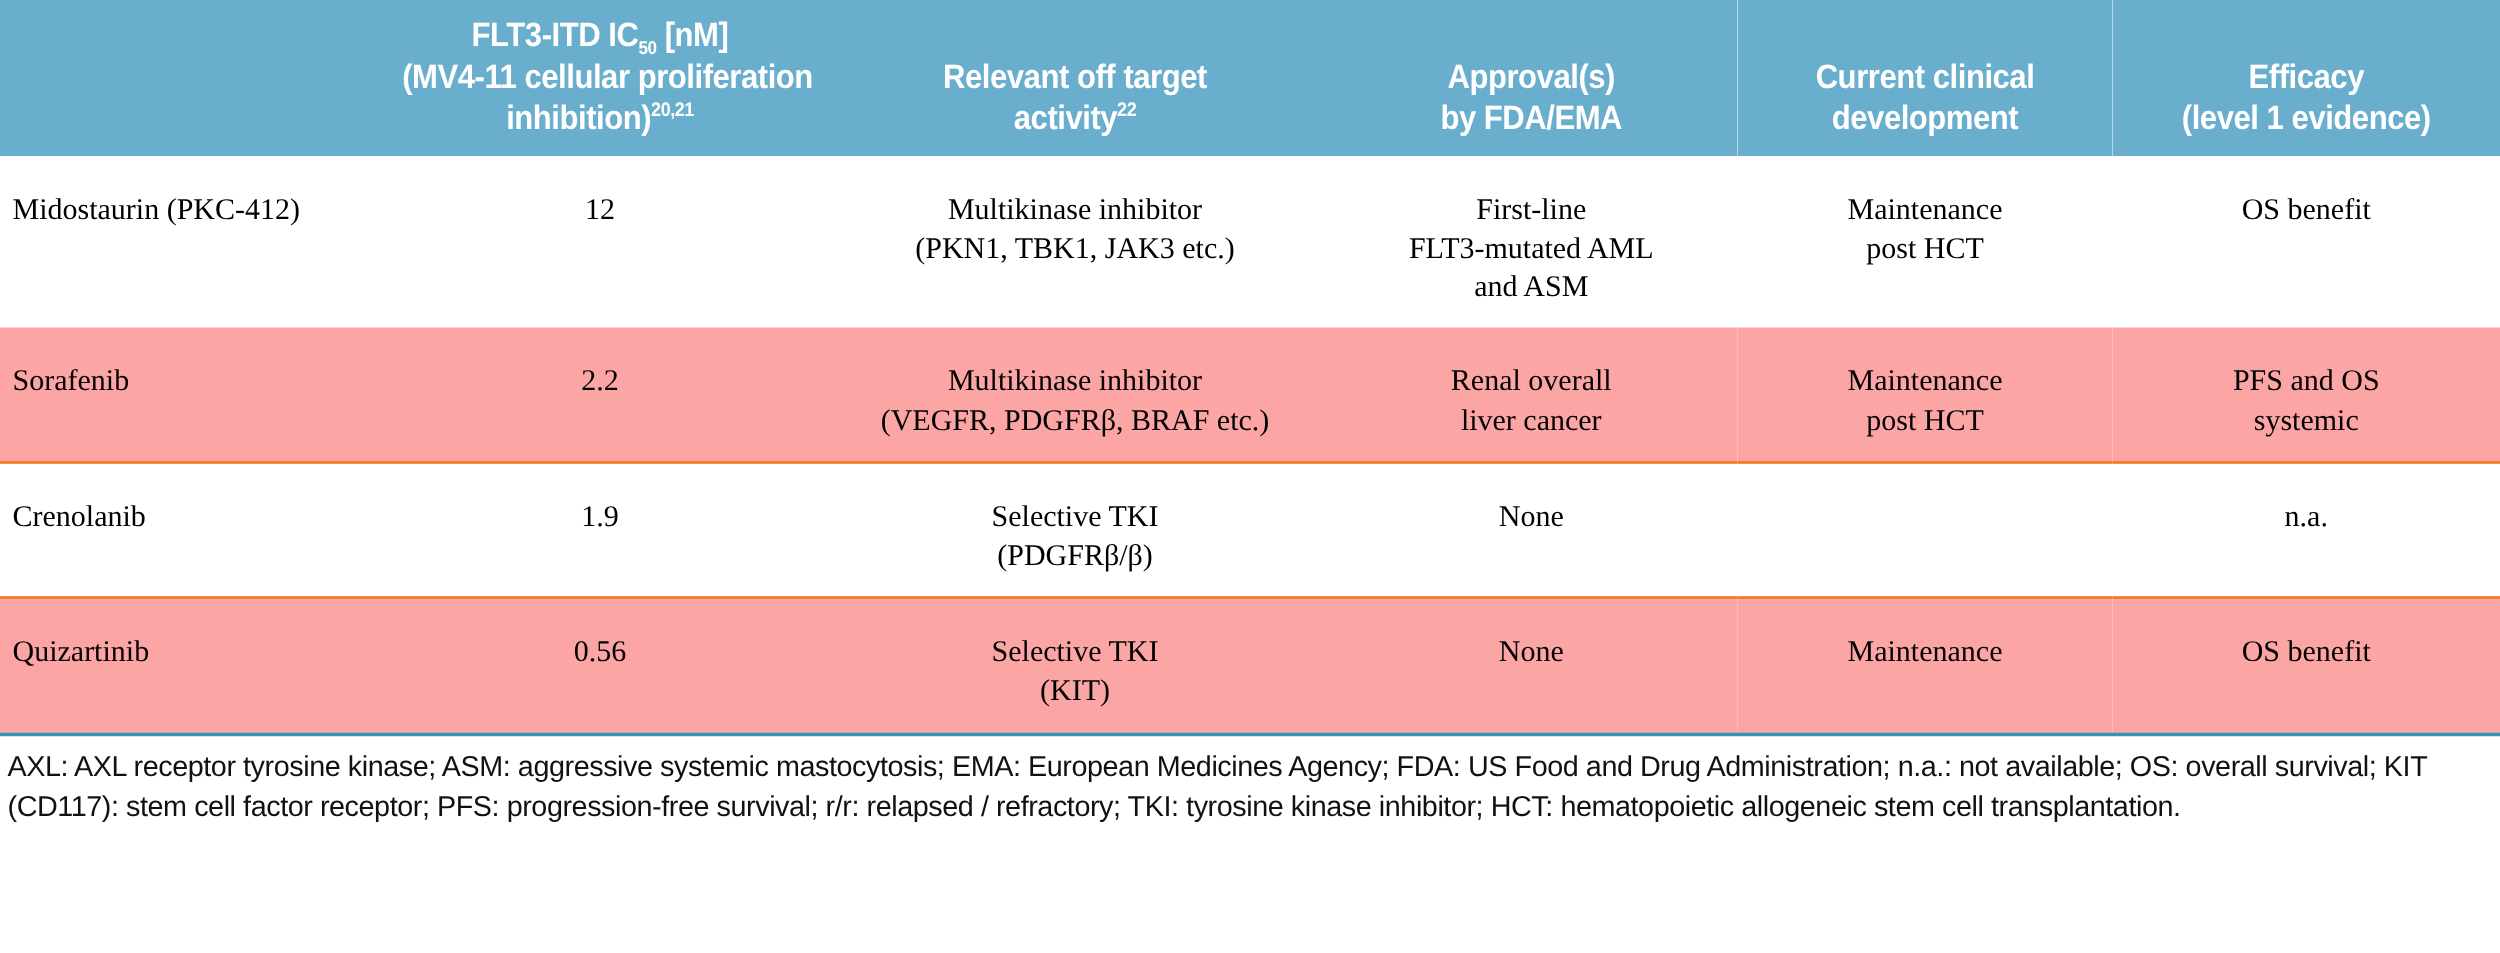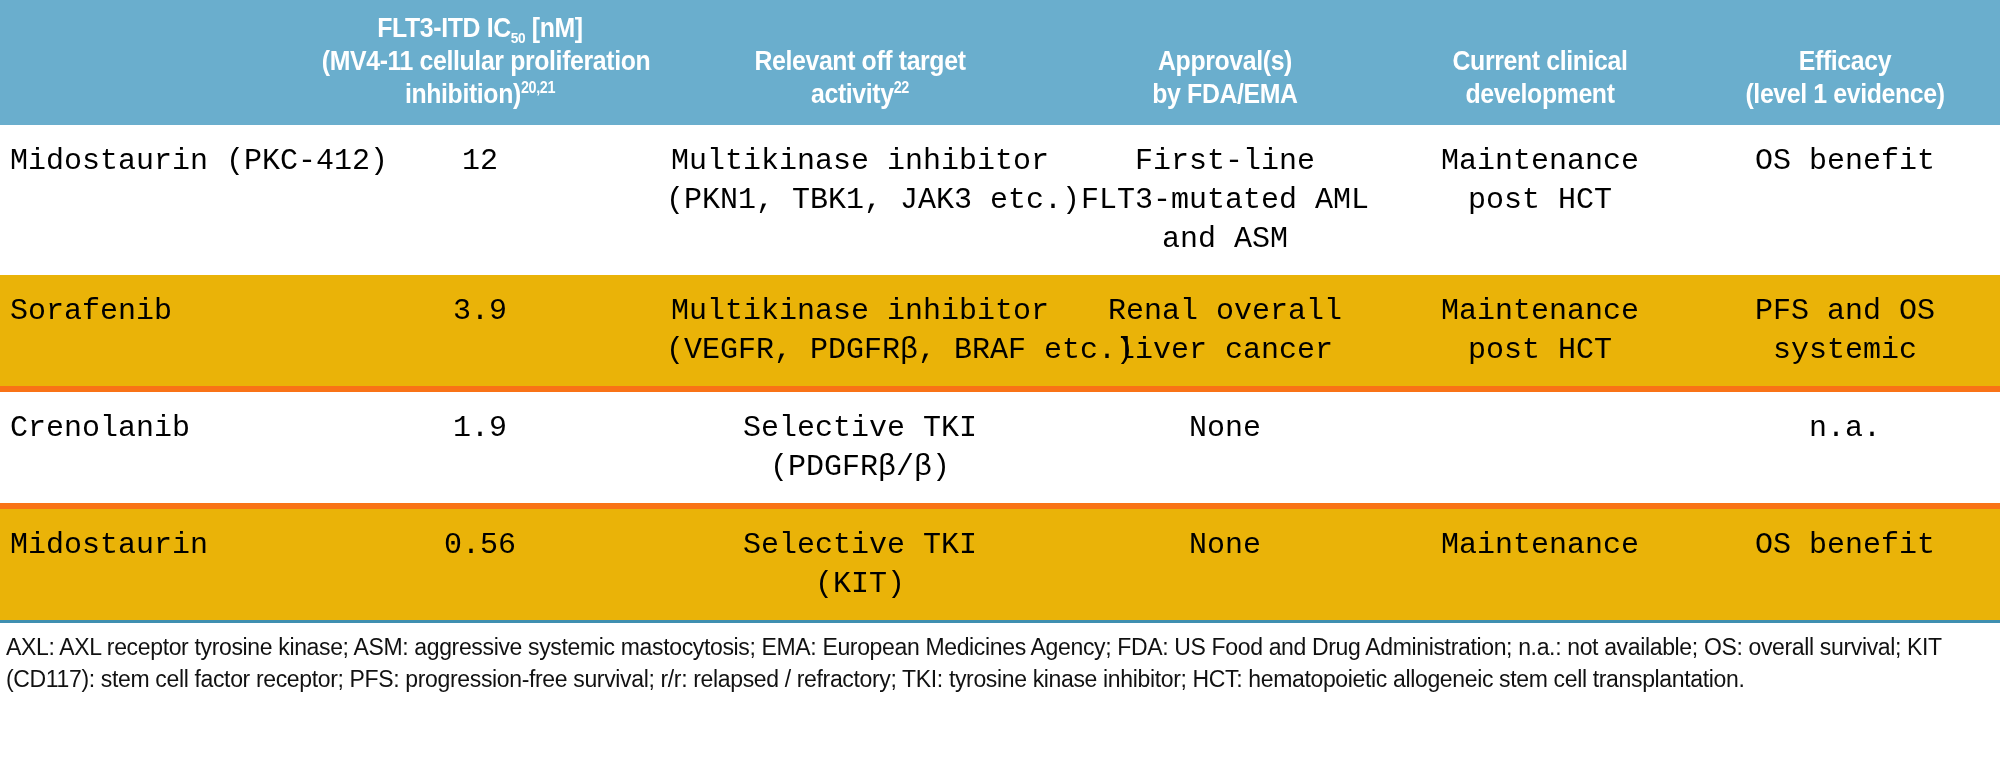--- a/index.html
+++ b/index.html
@@ -52,40 +52,40 @@
     vertical-align: super;
     line-height: 0;
   }
   sub.sub50 {
     font-size: 0.55em;
     vertical-align: sub;
     line-height: 0;
   }
   
   tbody td {
-    font-family: Liberation Mono, monospace;
-    font-size: 30px;
+    font-family: Liberation Serif, serif;
+    font-size: 24px;
     line-height: 1.30;
     color: #000000;
     text-align: center;
     vertical-align: top;
-    padding: 17px 6px 16px 6px;
+    padding: 28px 6px 16px 6px;
   }
   tbody td.col-name {
     text-align: left;
     padding-left: 10px;
   }
   tbody tr.shaded {
-    background: #eab308;
+    background: #fca5a5;
   }
   tbody tr.plain {
     background: #ffffff;
   }
   tbody tr.rule-top > td {
-    border-top: 6px solid #f97316;
+    border-top: 2px solid #f97316;
   }
   .cell-line { display: block; white-space: nowrap; }
   
   .footnote-sep {
     border-top: 3px solid #3f8fb0;
     width: 2000px;
   }
   .footnote {
     font-family: "Liberation Sans", "DejaVu Sans", sans-serif;
     font-size: 23px;
@@ -177,21 +177,21 @@
         <td>
           <span class="cell-line">OS benefit</span>
         </td>
       </tr>
 
       <tr class="shaded">
         <td class="col-name">
           <span class="cell-line">Sorafenib</span>
         </td>
         <td>
-          <span class="cell-line">3.9</span>
+          <span class="cell-line">2.2</span>
         </td>
         <td>
           <span class="cell-line">Multikinase inhibitor</span>
           <span class="cell-line">(VEGFR, PDGFRβ, BRAF etc.)</span>
         </td>
         <td>
           <span class="cell-line">Renal overall</span>
           <span class="cell-line">liver cancer</span>
         </td>
         <td>
@@ -221,21 +221,21 @@
         <td>
           <span class="cell-line"></span>
         </td>
         <td>
           <span class="cell-line">n.a.</span>
         </td>
       </tr>
 
       <tr class="shaded rule-top">
         <td class="col-name">
-          <span class="cell-line">Midostaurin</span>
+          <span class="cell-line">Quizartinib</span>
         </td>
         <td>
           <span class="cell-line">0.56</span>
         </td>
         <td>
           <span class="cell-line">Selective TKI</span>
           <span class="cell-line">(KIT)</span>
         </td>
         <td>
           <span class="cell-line">None</span>

